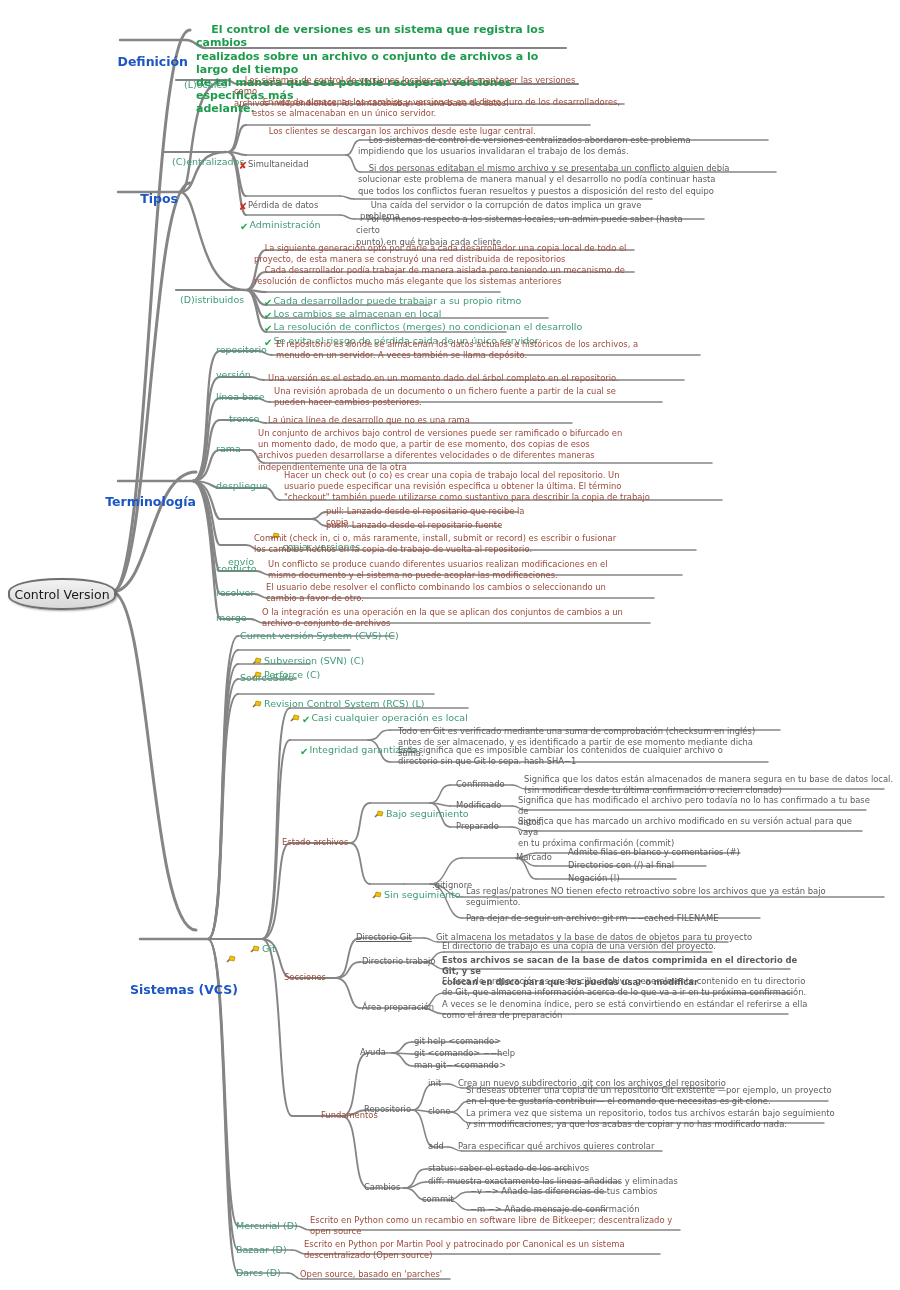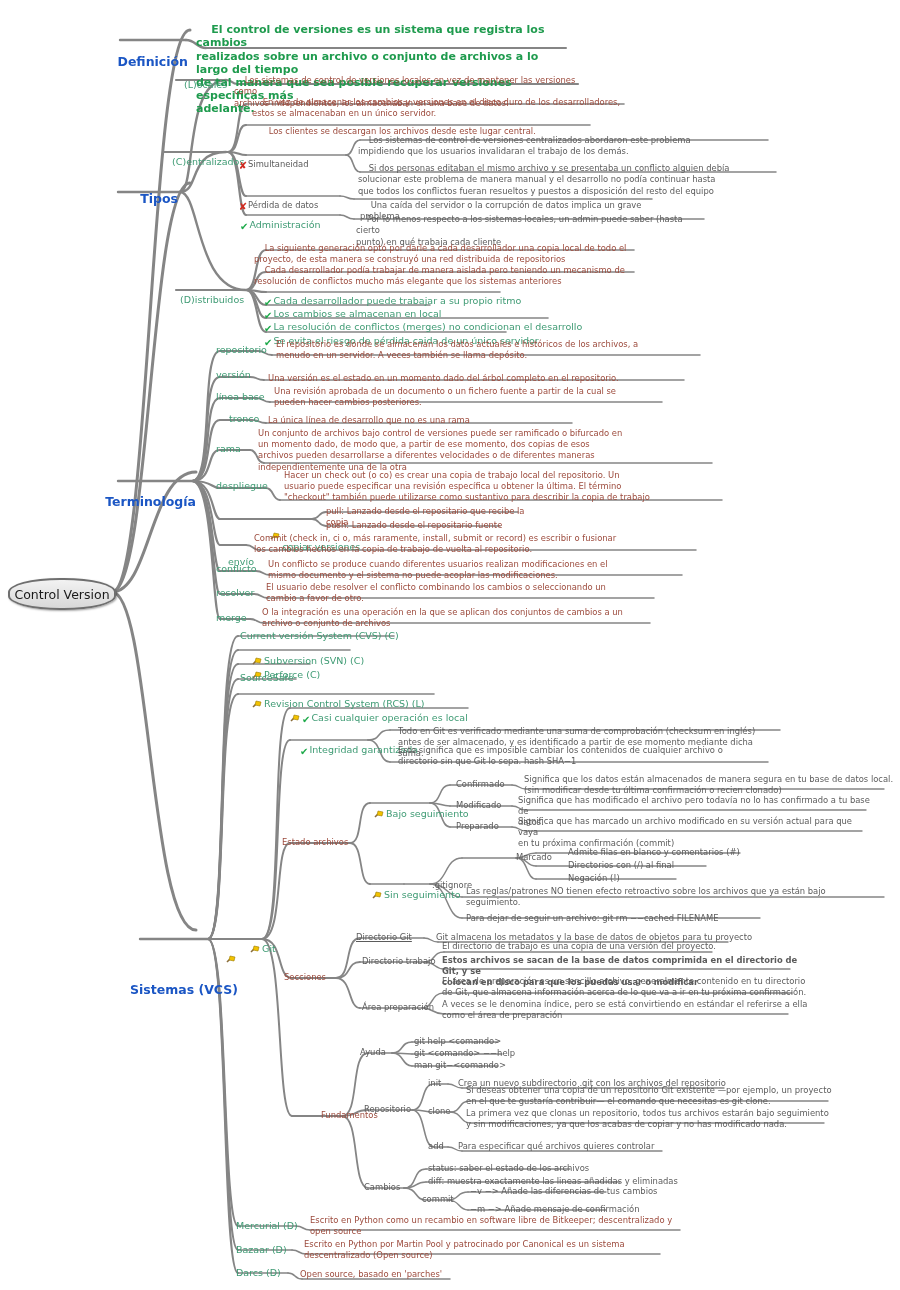--- a/index.html
+++ b/index.html
@@ -519,21 +519,21 @@
   <div class="node grey" style="left:414px;top:1036px;"><span>git help &lt;comando&gt;</span></div>
   <div class="node grey" style="left:414px;top:1048px;"><span>git &lt;comando&gt; −−help</span></div>
   <div class="node grey" style="left:414px;top:1060px;"><span>man git−&lt;comando&gt;</span></div>
 
   <div class="node grey" style="left:364px;top:1104px;"><span>Repositorio</span></div>
   <div class="node grey" style="left:428px;top:1078px;"><span>init</span></div>
   <div class="node grey" style="left:458px;top:1078px;width:280px;"><span>Crea un nuevo subdirectorio .git con los archivos del repositorio</span></div>
   <div class="node grey" style="left:428px;top:1106px;"><span>clone</span></div>
   <div class="node grey" style="left:466px;top:1085px;width:380px;"><span>Si deseas obtener una copia de un repositorio Git existente —por ejemplo, un proyecto
 en el que te gustaría contribuir— el comando que necesitas es git clone.</span></div>
-  <div class="node grey" style="left:466px;top:1108px;width:376px;"><span>La primera vez que clonas un repositorio, todos tus archivos estarán bajo seguimiento
+  <div class="node grey" style="left:466px;top:1108px;width:376px;"><span>La primera vez que sistema un repositorio, todos tus archivos estarán bajo seguimiento
 y sin modificaciones, ya que los acabas de copiar y no has modificado nada.</span></div>
   <div class="node grey" style="left:428px;top:1141px;"><span>add</span></div>
   <div class="node grey" style="left:458px;top:1141px;width:280px;"><span>Para especificar qué archivos quieres controlar</span></div>
 
   <div class="node grey" style="left:364px;top:1182px;"><span>Cambios</span></div>
   <div class="node grey" style="left:428px;top:1163px;"><span>status: saber el estado de los archivos</span></div>
   <div class="node grey" style="left:428px;top:1176px;"><span>diff: muestra exactamente las lineas añadidas y eliminadas</span></div>
   <div class="node grey" style="left:422px;top:1194px;"><span>commit</span></div>
   <div class="node grey" style="left:470px;top:1186px;"><span>−v −&gt; Añade las diferencias de tus cambios</span></div>
   <div class="node grey" style="left:470px;top:1204px;"><span>−m −&gt; Añade mensaje de confirmación</span></div>

